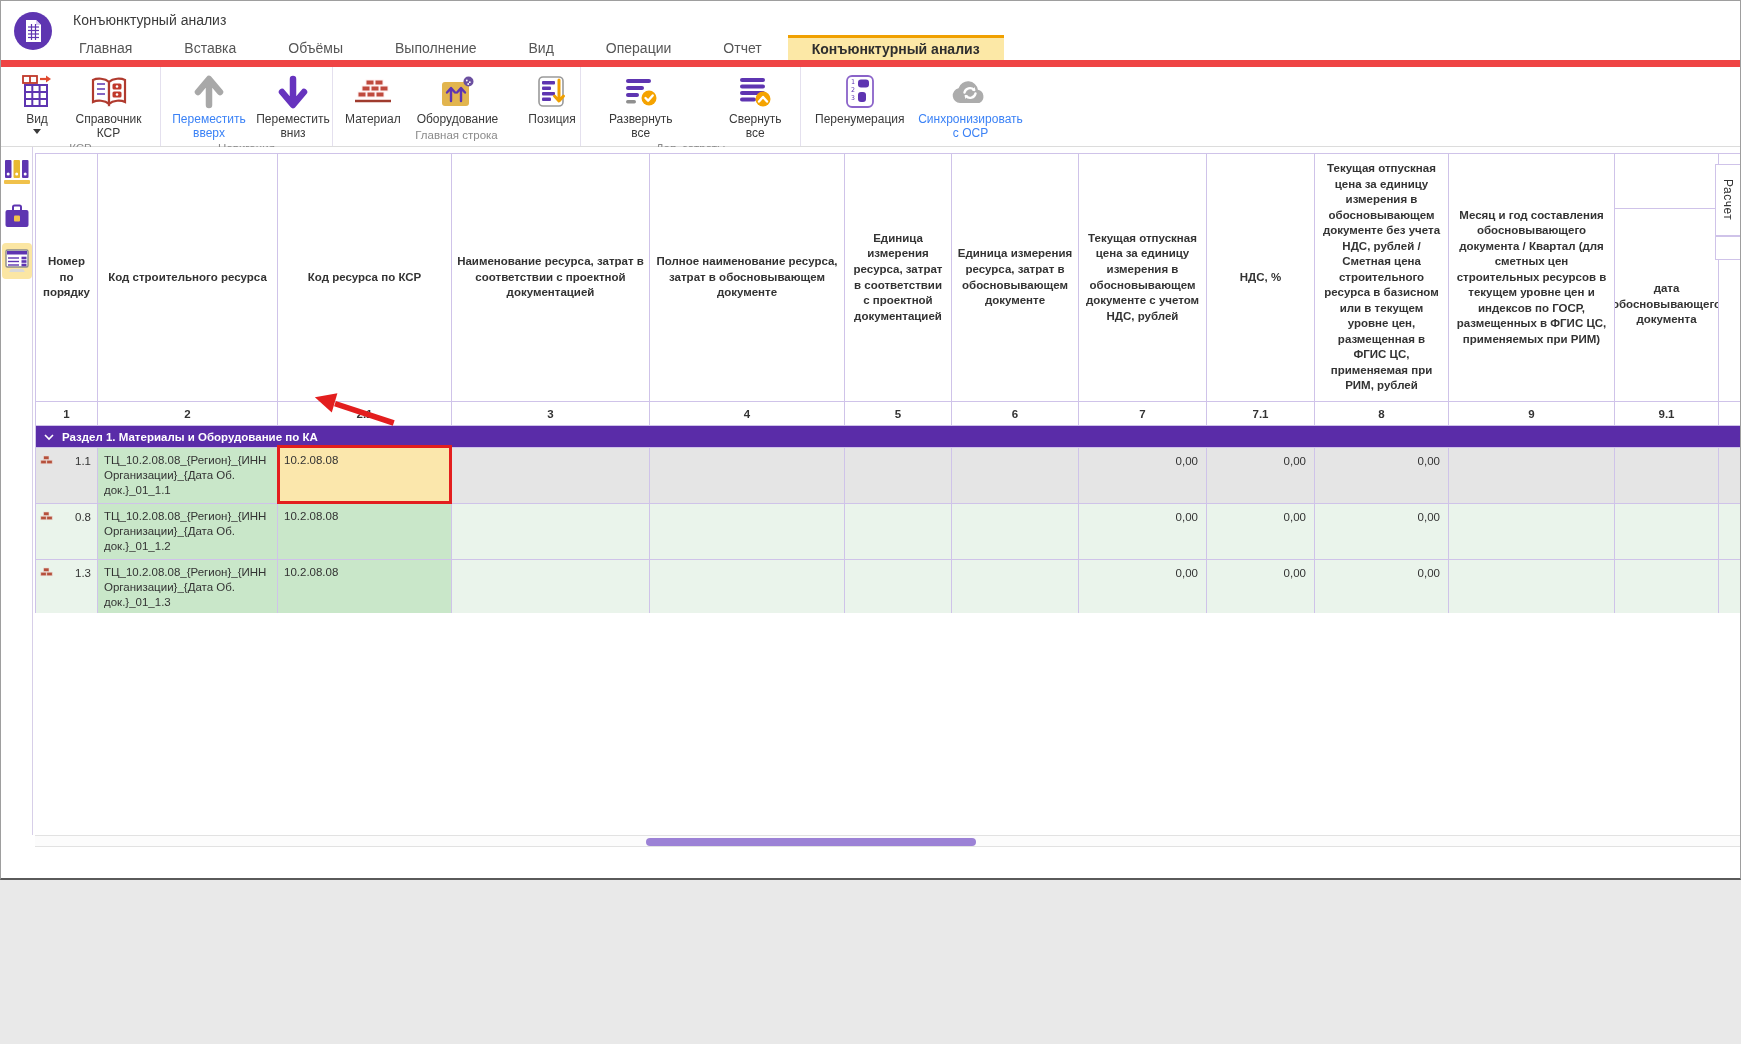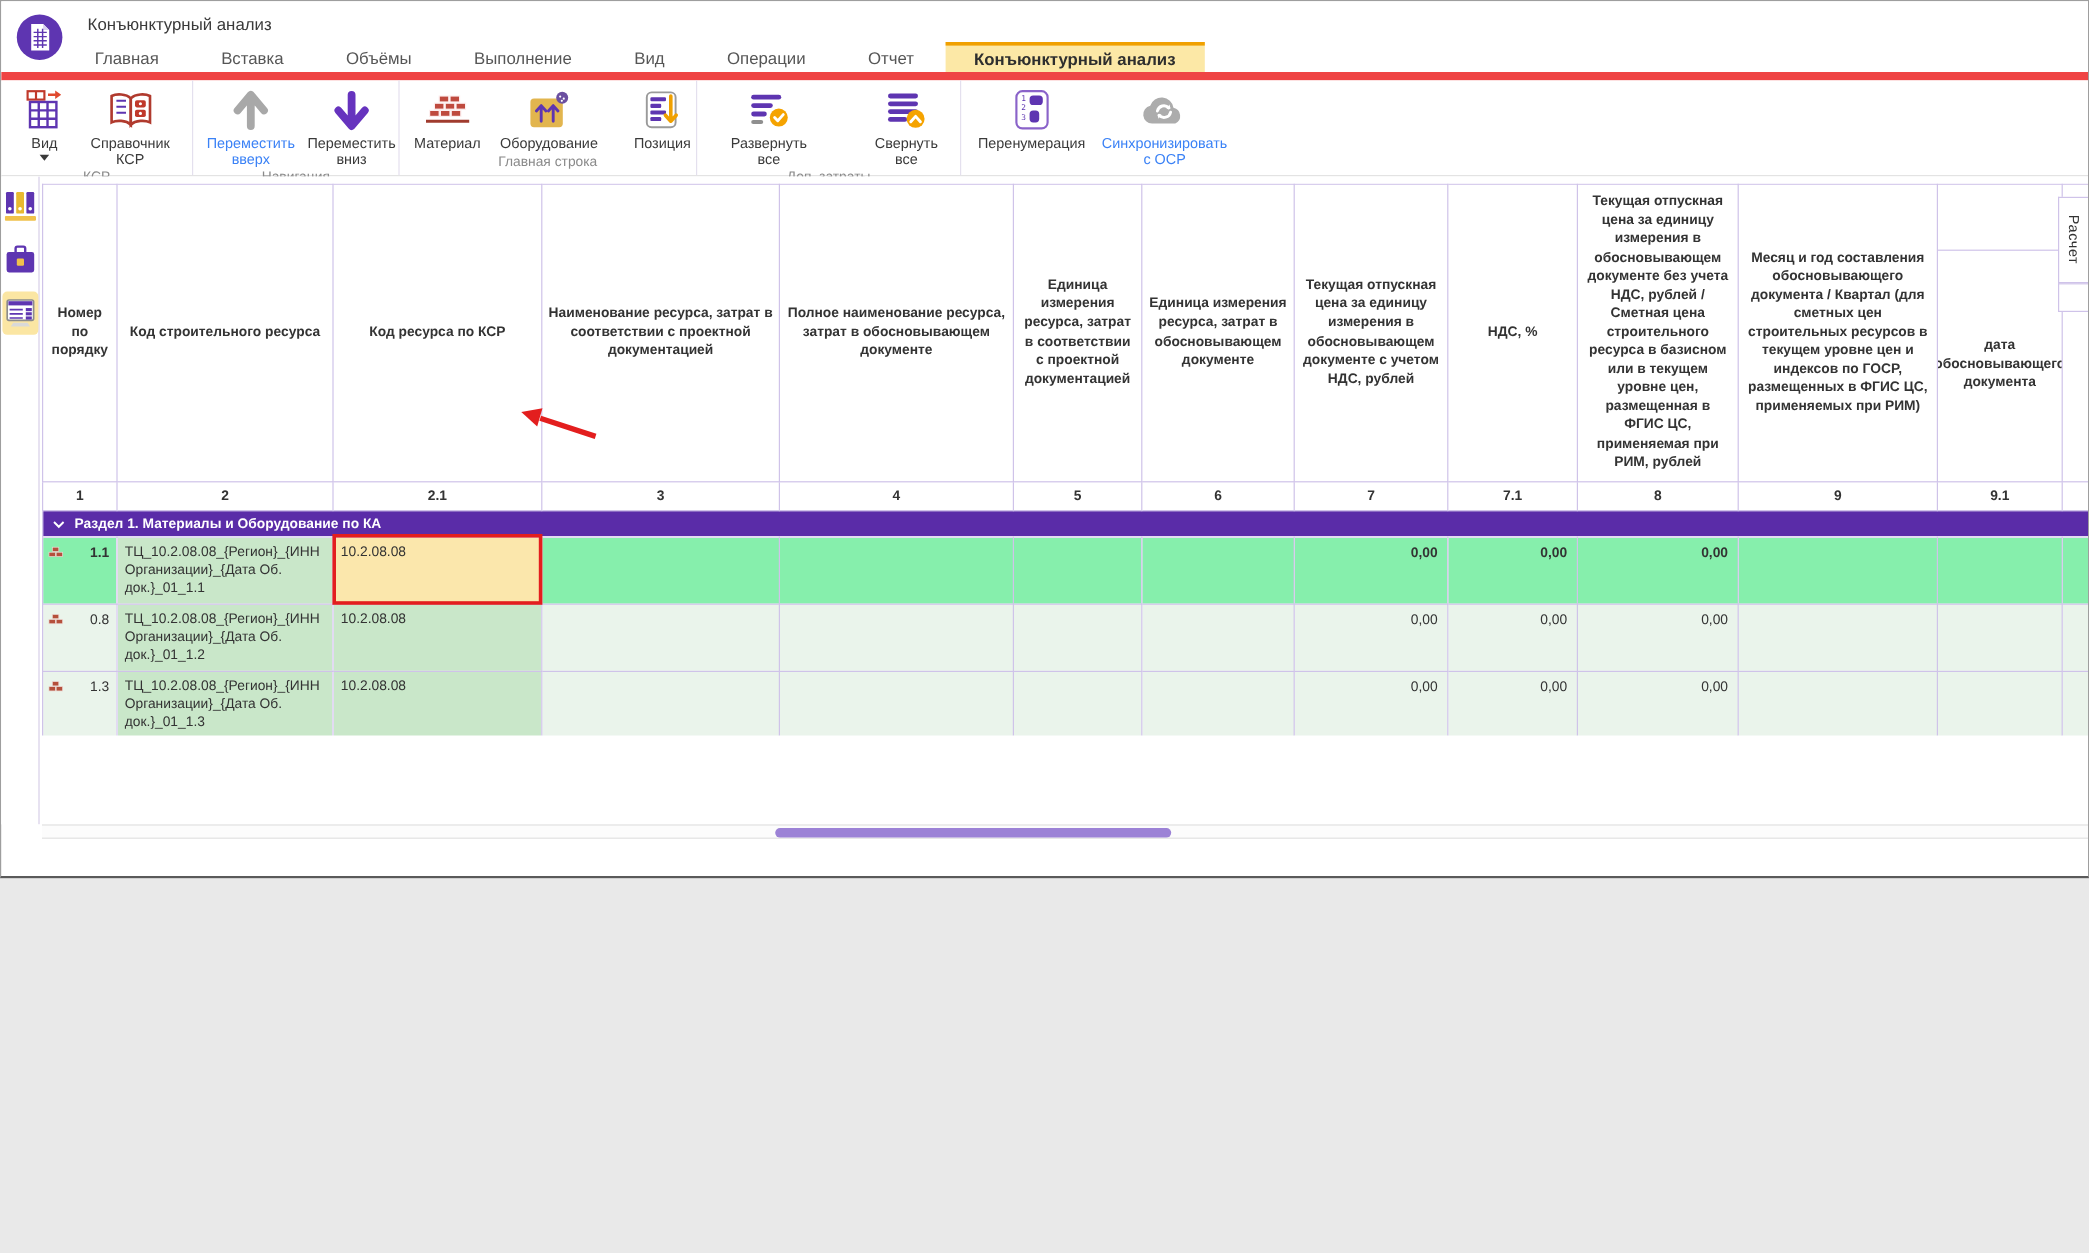--- a/index.html
+++ b/index.html
@@ -1,18 +1,18 @@
 <!DOCTYPE html>
 <html><head>
 <meta charset="utf-8">
 <style>
   * { box-sizing: border-box; margin: 0; padding: 0; }
   html,body { background:#e9e9e9; font-family:"Liberation Sans", sans-serif; }
   .window{
-    position:relative; width:1741px; height:732px; background:#fff;
+    position:relative; width:1741px; height:880px; background:#fff;
     border:1px solid #9e9e9e; border-bottom:2px solid #5a5a5a; overflow:hidden;
     font-family:"Liberation Sans", sans-serif;
   }
   
   .titlebar{ position:absolute; left:0; top:0; right:0; height:34px; background:#fff; }
   .app-logo{ position:absolute; left:12px; top:10px; width:40px; height:40px; z-index:4; }
   .win-title{ position:absolute; left:72px; top:11px; font-size:14px; color:#3a3a3a; }
   
   .tabstrip{ position:absolute; left:0; top:34px; right:0; height:32px; display:flex; align-items:stretch; padding-left:52px; border-bottom:7px solid #ef4444; background:#fff;}
   .rtab{ display:flex; align-items:center; padding:0 26px; font-size:14px; color:#565656; cursor:default; }
@@ -44,21 +44,21 @@
   .split .split-bottom{ height:191px; display:flex; align-items:center; justify-content:center; padding:0 4px; }
   .numrow td{ height:24px; text-align:center; font-size:11.5px; font-weight:bold; color:#333; background:#fff; }
   .secrow td{ height:22px; background:#5a2ca8; color:#fff; font-size:11.5px; font-weight:bold; padding:0 0 0 8px; border:1px solid #5a2ca8; }
   .secrow .sec-inner{ display:flex; align-items:center; gap:8px; }
   .drow td{ height:52px; vertical-align:top; font-size:11.5px; color:#333; padding:5px 6px; line-height:1.3; }
   .drow td.num-cell{ padding:6px 6px 0 4px; }
   .num-cell .nc{ display:flex; align-items:flex-start; }
   .num-cell .nval{ margin-left:auto; }
   .drow td.val{ text-align:right; padding:6px 8px 0 16px; }
   
-  .row-y .c-def{ background:#86efac;font-weight:bold; }
+  .row-y .c-def{ background:#e5e5e5; }
   .row-y .c-code{ background:#c9e7c9; }
   .row-y .c-ksr{ background:#fbe7ac; }
   .row-g .c-def{ background:#eaf4eb; }
   .row-g .c-code{ background:#c9e7c9; }
   .row-g .c-ksr{ background:#c9e7c9; }
   
   .annot-box{ position:absolute; left:276px; top:298px; width:175px; height:59px; border:3px solid #e31e1e; z-index:6; pointer-events:none; }
   .annot-arrow{ position:absolute; left:0; top:0; width:100%; height:100%; z-index:7; pointer-events:none; }
   
   .calc-tab{ position:absolute; right:0; top:17px; width:25px; height:72px; background:#fff; border:1px solid #cfc3e9; border-right:none; display:flex; align-items:center; justify-content:center; z-index:8; }

